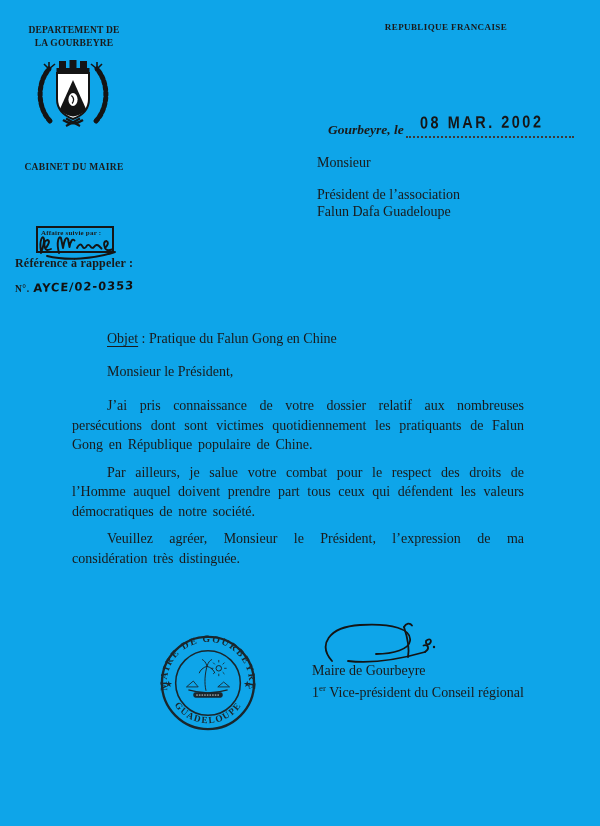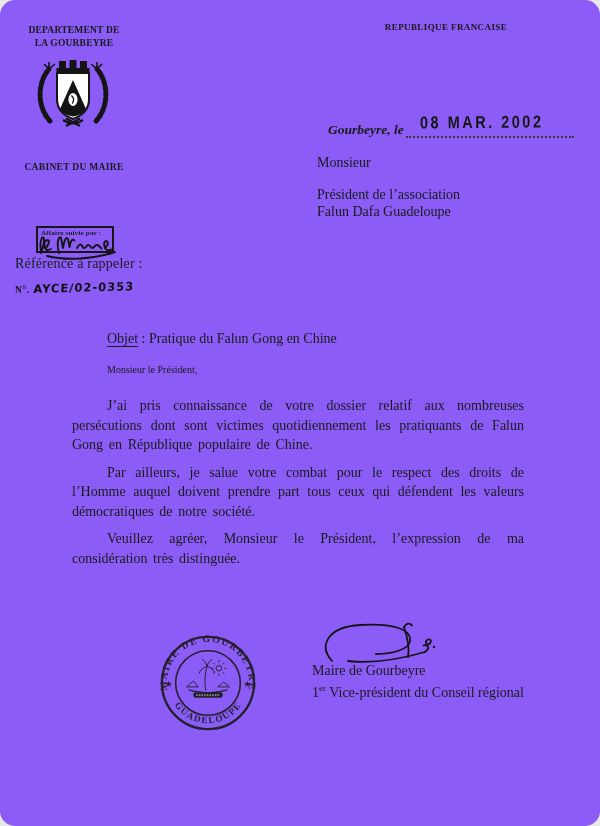--- a/index.html
+++ b/index.html
@@ -1,21 +1,20 @@
 <!DOCTYPE html>
 <html><head>
 <meta charset="utf-8">
 <style>
   html,body { margin:0; padding:0; background:#e8e8e8; }
   .page {
     position:relative; width:600px; height:826px; margin:0 auto;
-    background:#8b5cf6; color:#1a1a1a;
+    background:#0ea5e9; color:#1a1a1a;
     font-family:"Liberation Serif", serif;
     overflow:hidden;
-    border-radius:15px;
   }
   .abs { position:absolute; }
 
   
   .dept { left:16px; top:24px; width:116px; text-align:center;
           font-weight:bold; font-size:9.5px; line-height:13px; letter-spacing:.2px; }
   .arms-svg { left:34px; top:57px; width:78px; height:78px; }
   .commune { left:12px; top:137px; width:124px; text-align:center;
              font-weight:bold; font-size:10.5px; letter-spacing:.2px; }
   .cabinet { left:16px; top:162px; width:116px; text-align:center;
@@ -38,32 +37,32 @@
   
   .recipient { left:317px; top:154px; font-size:14px; line-height:17px; }
   .recipient .gap { margin-top:15px; }
 
   
   .affaire-box { left:36px; top:226px; width:74px; height:23px; border:2px solid #161616; }
   .affaire-label { position:absolute; left:3px; top:1px; font-size:7px;
                    font-weight:bold; letter-spacing:.2px; white-space:nowrap; }
   .lemaire-svg { position:absolute; left:-9px; top:-3px; width:100px; height:38px; overflow:visible; }
   .refblock { left:15px; top:256px; }
-  .ref-label { font-size:14px; font-weight:normal; letter-spacing:.2px; }
+  .ref-label { font-size:12px; font-weight:bold; letter-spacing:.2px; }
   .refnum { margin-top:7px; white-space:nowrap; }
   .ref-prefix { font-size:9.5px; font-weight:bold; letter-spacing:.5px; }
   .ref-hand { display:inline-block; margin-left:3px;
               font-family:"DejaVu Sans", sans-serif; font-weight:700; font-size:11.5px;
               letter-spacing:1px; color:#111;
               transform:rotate(-1.6deg) skewX(-4deg); transform-origin:left bottom; }
 
   
   .objet { left:72px; top:331px; width:452px; font-size:14px; text-indent:35px; }
   .objet .u { text-decoration:underline; text-underline-offset:2.5px; }
-  .salutation { left:72px; top:364px; width:452px; font-size:10px; text-indent:35px; }
+  .salutation { left:72px; top:364px; width:452px; font-size:14px; text-indent:35px; }
   .bodytext { left:72px; top:396px; width:452px; }
   .bodytext p { margin:0 0 8px 0; font-size:14px; line-height:19.5px;
                 text-align:justify; text-indent:35px; word-spacing:2.2px; }
 
   
   .sign-svg { left:320px; top:621px; width:118px; height:46px; }
   .sigblock { left:312px; top:663px; font-size:14px; line-height:16.5px; }
   .sigblock sup { font-size:9px; }
 
   

